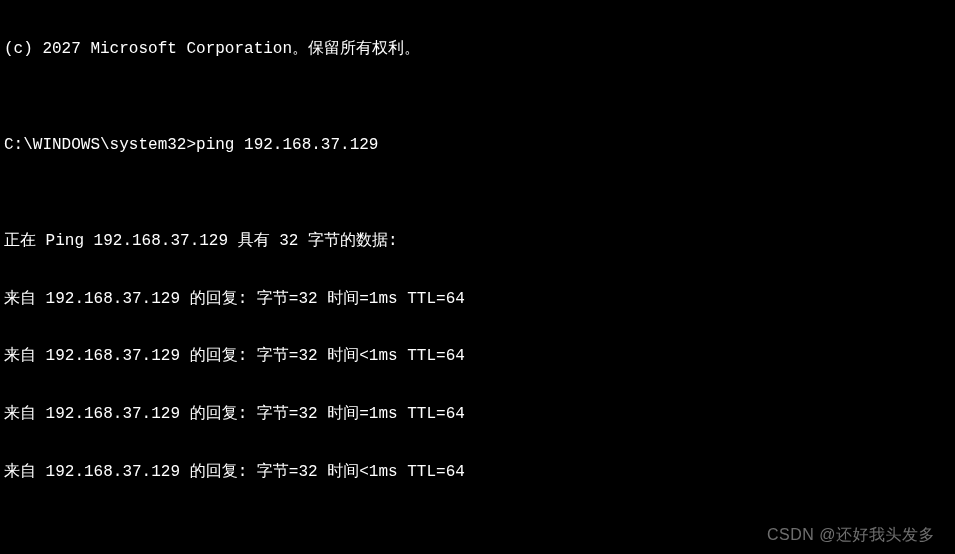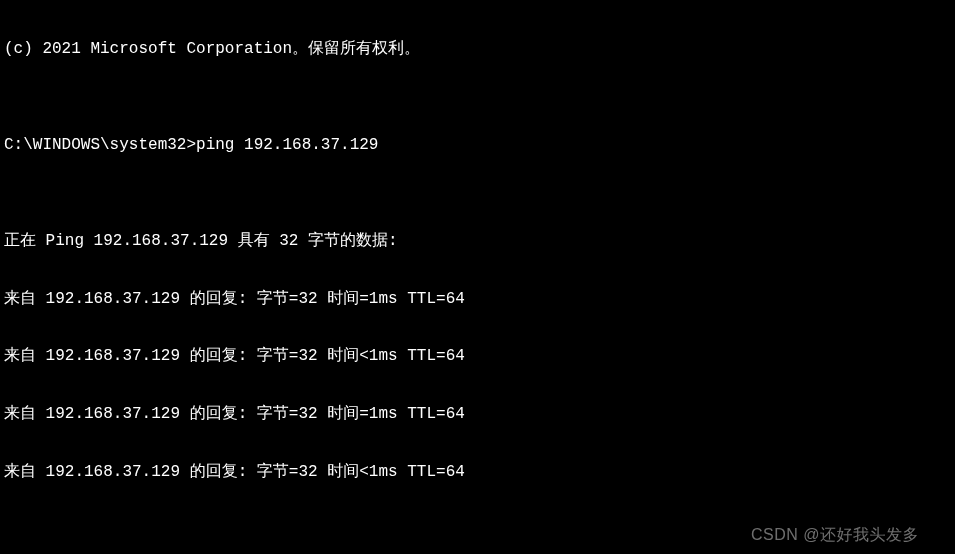--- a/index.html
+++ b/index.html
@@ -21,32 +21,32 @@
     .terminal {
       padding: 2px 4px;
       white-space: pre;
     }
     .line {
       white-space: pre;
     }
     .watermark {
       position: absolute;
       bottom: 10px;
-      right: 36px;
+      right: 20px;
       color: rgba(200, 200, 200, 0.55);
       font-family: "Microsoft YaHei", sans-serif;
       font-size: 16px;
       letter-spacing: 0.5px;
     }
   </style>
 </head>
 <body>
 
 <div class="terminal">
-  <div class="line">(c) 2021 Microsoft Corporation。保留所有权利。</div>
+  <div class="line">(c) 2027 Microsoft Corporation。保留所有权利。</div>
   <div class="line"></div>
   <div class="line">C:\WINDOWS\system32&gt;ping 192.168.37.129</div>
   <div class="line"></div>
   <div class="line">正在 Ping 192.168.37.129 具有 32 字节的数据:</div>
   <div class="line">来自 192.168.37.129 的回复: 字节=32 时间=1ms TTL=64</div>
   <div class="line">来自 192.168.37.129 的回复: 字节=32 时间&lt;1ms TTL=64</div>
   <div class="line">来自 192.168.37.129 的回复: 字节=32 时间=1ms TTL=64</div>
   <div class="line">来自 192.168.37.129 的回复: 字节=32 时间&lt;1ms TTL=64</div>
   <div class="line"></div>
   

